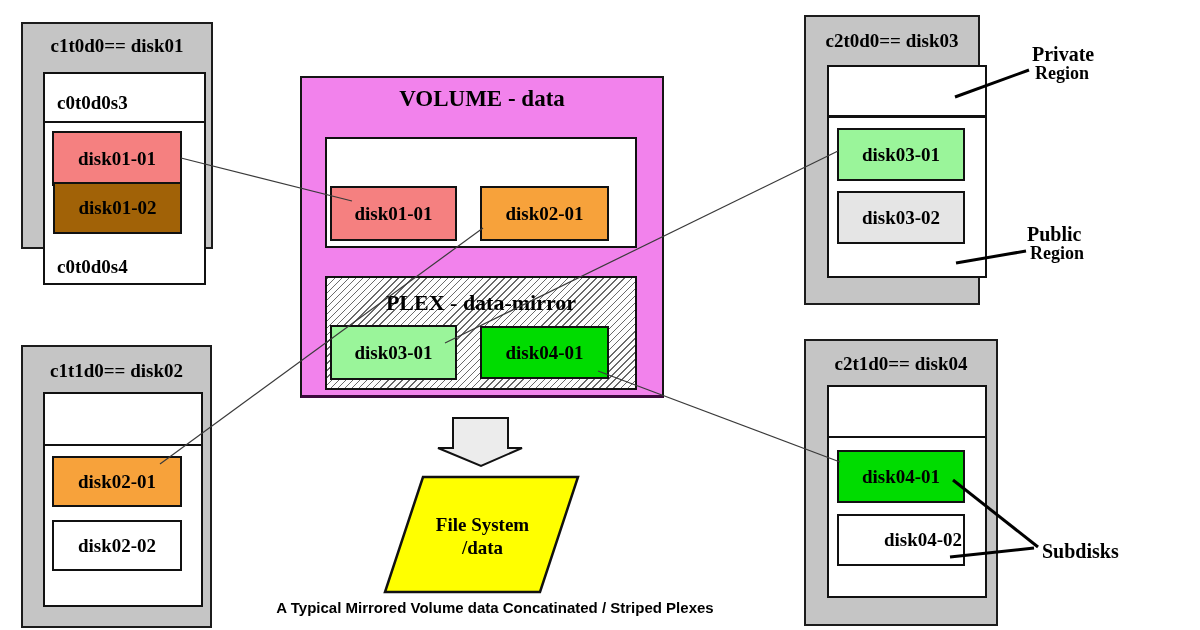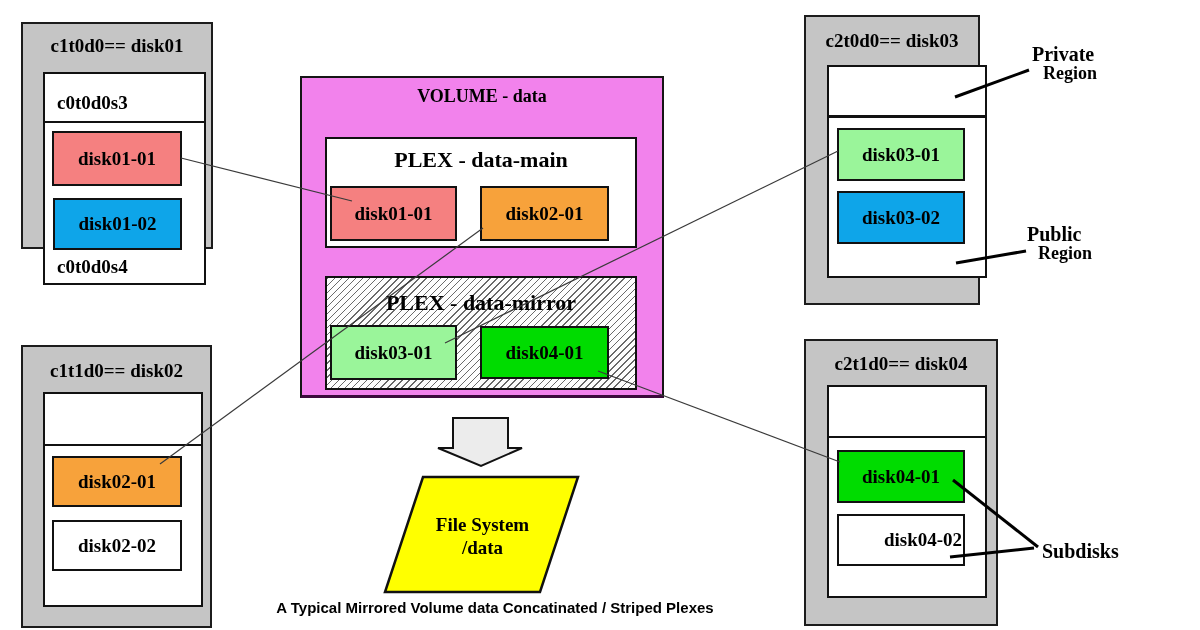--- a/index.html
+++ b/index.html
@@ -12,30 +12,30 @@
   .inner { position:absolute; background:#ffffff; border:2px solid #111; box-sizing:border-box; }
   .divider { position:absolute; left:0; right:0; border-top:2px solid #111; }
   .divider.thick { border-top-width:3px; }
   .subdisk {
     position:absolute; border:2px solid #111; box-sizing:border-box;
     display:flex; align-items:center; justify-content:center;
     font-weight:bold; font-size:19px; background:#fff;text-align:right;
   }
   .slice-label { position:absolute; font-weight:bold; font-size:19px; }
   .volume { position:absolute; border:2px solid #161616; border-bottom:3px solid #3c0a3c; box-sizing:border-box; }
-  .volume-title { position:absolute; left:0; right:0; text-align:center; font-weight:bold; font-size:18px; }
+  .volume-title { position:absolute; left:0; right:0; text-align:center; font-weight:bold; font-size:23px; }
   .plex { position:absolute; border:2px solid #111; box-sizing:border-box; background:#fff; }
   .plex-title { position:absolute; left:0; right:0; text-align:center; font-weight:bold; font-size:22px; }
   .hatch {
     background-color:#fdfdfd;
     background-image:repeating-linear-gradient(135deg, rgba(80,80,80,0.85) 0px, rgba(80,80,80,0.85) 1px, transparent 1px, transparent 5px);
   }
   .anno { position:absolute; font-weight:bold; line-height:1.02; }
   .anno .l1 { font-size:20px; display:block; }
-  .anno .l2 { font-size:18px; display:block; padding-left:3px;margin-left:8px; }
+  .anno .l2 { font-size:18px; display:block; padding-left:3px; }
   .anno-single { position:absolute; font-weight:bold; font-size:20px; }
   .fs-label {
     position:absolute; left:395px; top:514px; width:175px; text-align:center;
     font-weight:bold; font-size:19px; line-height:1.2;
   }
   .caption {
     position:absolute; left:240px; top:599px; width:510px; text-align:center;
     font-family:"Liberation Sans","DejaVu Sans",sans-serif; font-weight:bold; font-size:15px;
   }
   svg.overlay { position:absolute; left:0; top:0; width:1200px; height:630px; pointer-events:none; }
@@ -46,57 +46,56 @@
 <body>
 
 <div class="canvas">
 
   <div class="disk" style="left:21px;top:22px;width:192px;height:227px">
     <div class="disk-title" style="top:11px">c1t0d0== disk01</div>
     <div class="inner" style="left:20px;top:48px;width:163px;height:213px">
       <div class="slice-label" style="left:12px;top:18px">c0t0d0s3</div>
       <div class="divider" style="top:47px"></div>
       <div class="subdisk" style="left: 7px; top: 57px; width: 130px; height: 55px; background-color: rgb(245, 128, 128);">disk01-01</div>
-      <div class="subdisk" style="left: 8px; top: 124px; width: 129px; height: 52px; background-color: #0ea5e9;">disk01-02</div>
+      <div class="subdisk" style="left: 8px; top: 108px; width: 129px; height: 52px; background-color: #a16207;">disk01-02</div>
       <div class="slice-label" style="left:12px;top:182px">c0t0d0s4</div>
     </div>
   </div>
 
   <div class="disk" style="left:21px;top:345px;width:191px;height:283px">
     <div class="disk-title" style="top:13px">c1t1d0== disk02</div>
     <div class="inner" style="left:20px;top:45px;width:160px;height:215px">
       <div class="divider" style="top:50px"></div>
       <div class="subdisk" style="left: 7px; top: 62px; width: 130px; height: 51px; background-color: rgb(247, 162, 59);">disk02-01</div>
       <div class="subdisk" style="left: 7px; top: 126px; width: 130px; height: 51px; background-color: rgb(255, 255, 255);">disk02-02</div>
     </div>
   </div>
 
   <div class="disk" style="left:804px;top:15px;width:176px;height:290px">
     <div class="disk-title" style="top:13px">c2t0d0== disk03</div>
     <div class="inner" style="left:21px;top:48px;width:160px;height:213px">
       <div class="divider thick" style="top:48px"></div>
       <div class="subdisk" style="left: 8px; top: 61px; width: 128px; height: 53px; background-color: rgb(154, 245, 154);">disk03-01</div>
-      <div class="subdisk" style="left: 8px; top: 124px; width: 128px; height: 53px; background-color: #0ea5e9;">disk03-02</div>
+      <div class="subdisk" style="left: 8px; top: 124px; width: 128px; height: 53px; background-color: #e5e5e5;">disk03-02</div>
     </div>
   </div>
 
   <div class="disk" style="left:804px;top:339px;width:194px;height:287px">
     <div class="disk-title" style="top:12px">c2t1d0== disk04</div>
     <div class="inner" style="left:21px;top:44px;width:160px;height:213px">
       <div class="divider" style="top:49px"></div>
       <div class="subdisk" style="left: 8px; top: 63px; width: 128px; height: 53px; background-color: rgb(0, 220, 0);">disk04-01</div>
       <div class="subdisk" style="left: 8px; top: 127px; width: 128px; height: 52px; background-color: rgb(255, 255, 255); padding-left: 44px;">disk04-02</div>
     </div>
   </div>
 
   <div class="volume" style="left: 300px; top: 76px; width: 364px; height: 322px; background-color: rgb(242, 130, 236);">
     <div class="volume-title" style="top:8px">VOLUME - data</div>
 
     <div class="plex" style="left:23px;top:59px;width:312px;height:111px">
-      <div class="plex-title" style="top:8px">PLEX  - data-main</div>
       <div class="subdisk" style="left: 3px; top: 47px; width: 127px; height: 55px; background-color: rgb(245, 128, 128);">disk01-01</div>
       <div class="subdisk" style="left: 153px; top: 47px; width: 129px; height: 55px; background-color: rgb(247, 162, 59);">disk02-01</div>
     </div>
 
     <div class="plex hatch" style="left:23px;top:198px;width:312px;height:114px">
       <div class="plex-title" style="top:12px">PLEX  - data-mirror</div>
       <div class="subdisk" style="left: 3px; top: 47px; width: 127px; height: 55px; background-color: rgb(154, 245, 154);">disk03-01</div>
       <div class="subdisk" style="left: 153px; top: 48px; width: 129px; height: 53px; background-color: rgb(0, 220, 0);">disk04-01</div>
     </div>
   </div>

